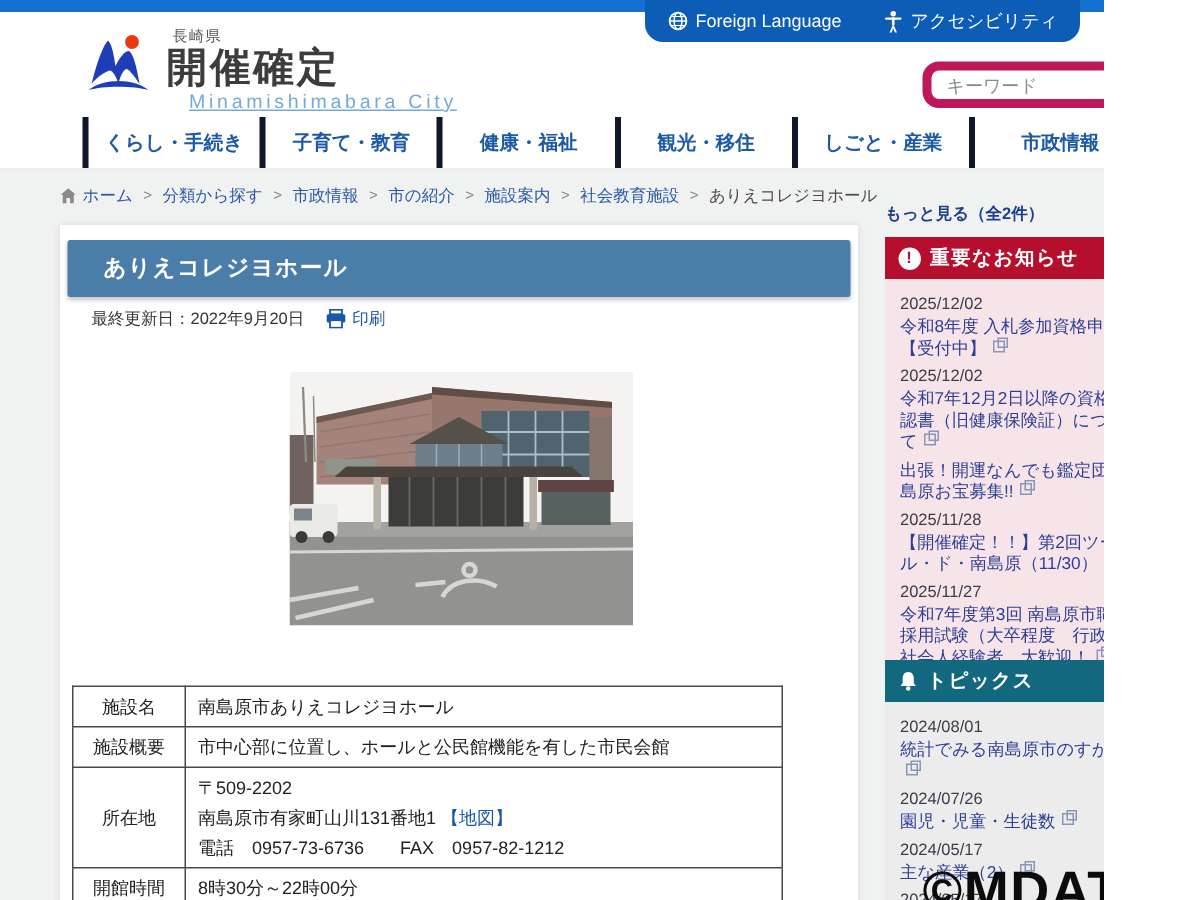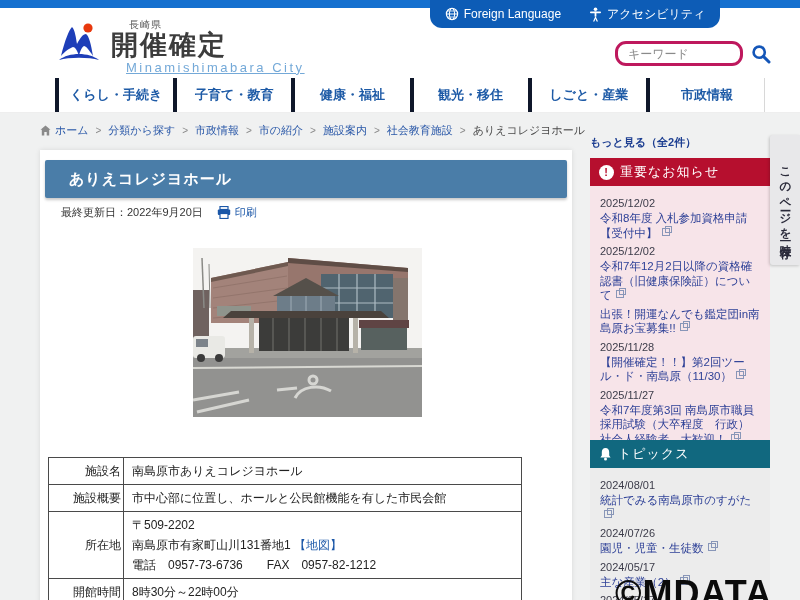--- a/index.html
+++ b/index.html
@@ -1,33 +1,33 @@
 <!DOCTYPE html>
 <html lang="ja"><head>
 <meta charset="utf-8">
 <style>
   html,body{margin:0;padding:0;background:#fff;}
-  .stage{position:relative;width:800px;height:600px;overflow:hidden;background:#fff;
+  .stage{position:relative;width:736px;height:600px;overflow:hidden;background:#fff;
          font-family:"Liberation Sans","DejaVu Sans",sans-serif;-webkit-font-smoothing:antialiased;}
 
   
   .topstrip{position:absolute;top:0;left:0;width:800px;height:8px;background:#1570cf;}
   .utility{position:absolute;top:0;left:430px;width:290px;height:28px;background:#0d5cb6;
            border-radius:0 0 12px 12px;display:flex;align-items:center;justify-content:center;
            gap:28px;color:#fff;font-size:12px;z-index:5;}
   .util-item{display:flex;align-items:center;gap:5px;cursor:pointer;}
 
   
   .logo{position:absolute;top:20px;left:55px;display:flex;align-items:flex-start;gap:8px;}
   .logo-text{display:flex;flex-direction:column;line-height:1.05;}
-  .pref{font-size:10px;color:#555;letter-spacing:1px;margin-left:18px;}
+  .pref{font-size:10px;color:#555;letter-spacing:1px;margin-left:4px;}
   .cityname{font-size:27px;font-weight:bold;color:#3c3c3c;letter-spacing:2px;}
   .cityen{font-size:13px;color:#74a9d8;letter-spacing:2.5px;margin-left:15px;margin-top:2px;text-decoration:underline;}
   .search-wrap{position:absolute;top:41px;left:615px;display:flex;align-items:center;gap:8px;}
-  .search-input{width:102px;height:19px;border:3px solid #be185d;border-radius:11px;
+  .search-input{width:102px;height:19px;border:6px solid #be185d;border-radius:11px;
                 font-size:12px;padding:0 10px;color:#333;outline:none;background:#fff;}
   .search-input::placeholder{color:#8a8a8a;}
 
   
   .nav{position:absolute;top:78px;left:55px;width:710px;height:34px;display:flex;background:#fff;}
   .nav-item{flex:1;display:flex;align-items:center;justify-content:center;font-size:13px;
             font-weight:bold;color:#1d5aa6;border-left:4px solid #0f172a;cursor:pointer;}
   .nav-item:last-child{border-right:1px solid #d8d8d8;}
   .nav-shadow{position:absolute;top:112px;left:0;width:800px;height:4px;
               background:linear-gradient(#00000014,transparent);}
@@ -52,31 +52,31 @@
                 padding-left:24px;letter-spacing:1px;box-shadow:0 2px 3px rgba(0,0,0,.22);}
   .meta-row{position:absolute;top:55px;left:21px;display:flex;align-items:center;gap:14px;
             font-size:11px;color:#333;}
   .print-link{display:flex;align-items:center;gap:4px;color:#1b57a8;font-size:11px;cursor:pointer;}
 
   .photo{position:absolute;top:98px;left:153px;width:229px;height:169px;}
 
   .f-table{position:absolute;top:307px;left:8px;width:474px;border-collapse:collapse;
            font-size:12px;color:#222;}
   .f-table td{border:1px solid #4a4a4a;padding:3px 8px;line-height:20px;background:#fff;}
-  .f-table td.lbl{width:70px;text-align:right;padding:3px 2px;margin-top:36px;}
+  .f-table td.lbl{width:70px;text-align:center;padding:3px 2px;margin-top:36px;}
   .maplink{color:#1b57a8;cursor:pointer;}
 
   
   .more-link{position:absolute;top:135px;left:590px;width:180px;text-align:left;font-size:11px;
              font-weight:bold;color:#1c3e91;cursor:pointer;z-index:2;}
   .side-box{position:absolute;left:590px;width:180px;z-index:1;}
   .imp-box{top:158px;}
   .topics-box{top:440px;}
   .side-header{height:28px;display:flex;align-items:center;gap:6px;padding:0 9px;
-               color:#fff;font-size:13px;font-weight:normal;letter-spacing:1px;}
+               color:#fff;font-size:13px;font-weight:bold;letter-spacing:1px;}
   .imp-header{background:#b60f2e;}
   .topics-header{background:#11687f;}
   .alert-ico{width:15px;height:15px;border-radius:50%;background:#fff;color:#b60f2e;
              font-weight:bold;font-size:11px;display:flex;align-items:center;justify-content:center;flex:none;}
   .alert-ico::before{content:"!";}
   .side-list{padding:6px 10px 10px;}
   .imp-list{background:#f7e4e9;min-height:230px;}
   .topics-list{background:#ececec;min-height:130px;}
   .news-item{margin-top:4px;}
   .n-date{font-size:11px;color:#3c3c4a;line-height:15px;}

